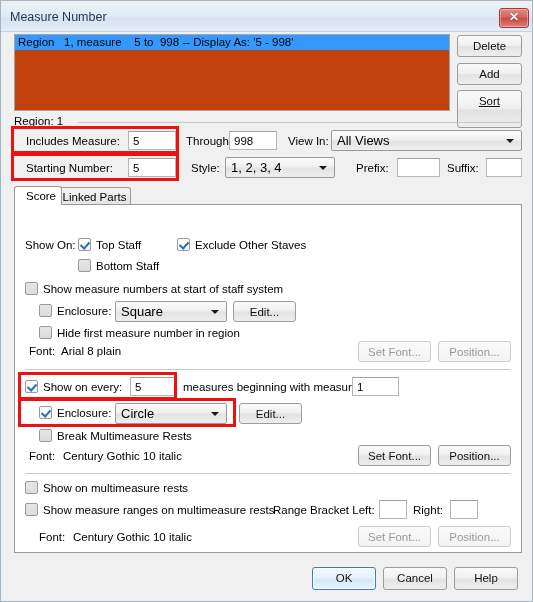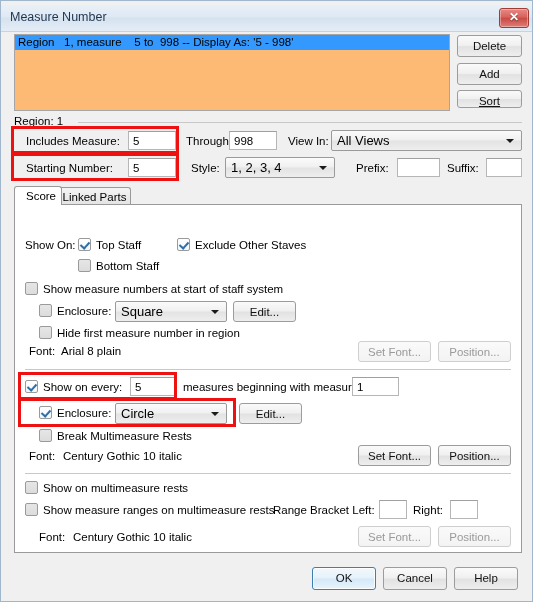--- a/index.html
+++ b/index.html
@@ -147,21 +147,21 @@
     width: 4px; height: 7px;
     border: solid #2f6fa8;
     border-width: 0 2px 2px 0;
     transform: rotate(42deg);
   }
 
   
   .listbox {
     position: absolute;
     box-sizing: border-box;
-    background: #fdba74;
+    background: #c2410c;
     border: 1px solid #a6a6a6;
   }
   .listbox .row-sel {
     position: absolute;
     left: 0; top: 0;
     right: 0;
     height: 15px;
     background: #3399ff;
     color: #000000;
     font-size: 11.5px;
@@ -230,21 +230,21 @@
       <div class="glyph">✕</div>
     </div>
   </div>
 
   <div class="listbox" style="left:13px; top:33px; width:436px; height:77px;">
     <div class="row-sel">Region   1, measure    5 to  998 -- Display As: '5 - 998'</div>
   </div>
 
   <div class="btn" style="left:456px; top:34px; width:65px; height:22px;">Delete</div>
   <div class="btn" style="left:456px; top:62px; width:65px; height:22px;">Add</div>
-  <div class="btn" style="left:456px; top:89px; width:65px; height:18px;text-decoration:underline;">Sort</div>
+  <div class="btn" style="left:456px; top:89px; width:65px; height:38px;text-decoration:underline;">Sort</div>
 
   <div class="lbl" style="left:13px; top:114px;">Region: 1</div>
   <div class="hr" style="left:77px; top:121px; width:444px;"></div>
 
   <div class="lbl" style="left:25px; top:134px;">Includes Measure:</div>
   <input class="txtbox" style="left: 127px; top: 130px; width: 48px;" value="5">
 
   <div class="lbl" style="left:185px; top:134px;">Through:</div>
   <input class="txtbox" style="left: 228px; top: 130px; width: 48px;" value="998">
 

